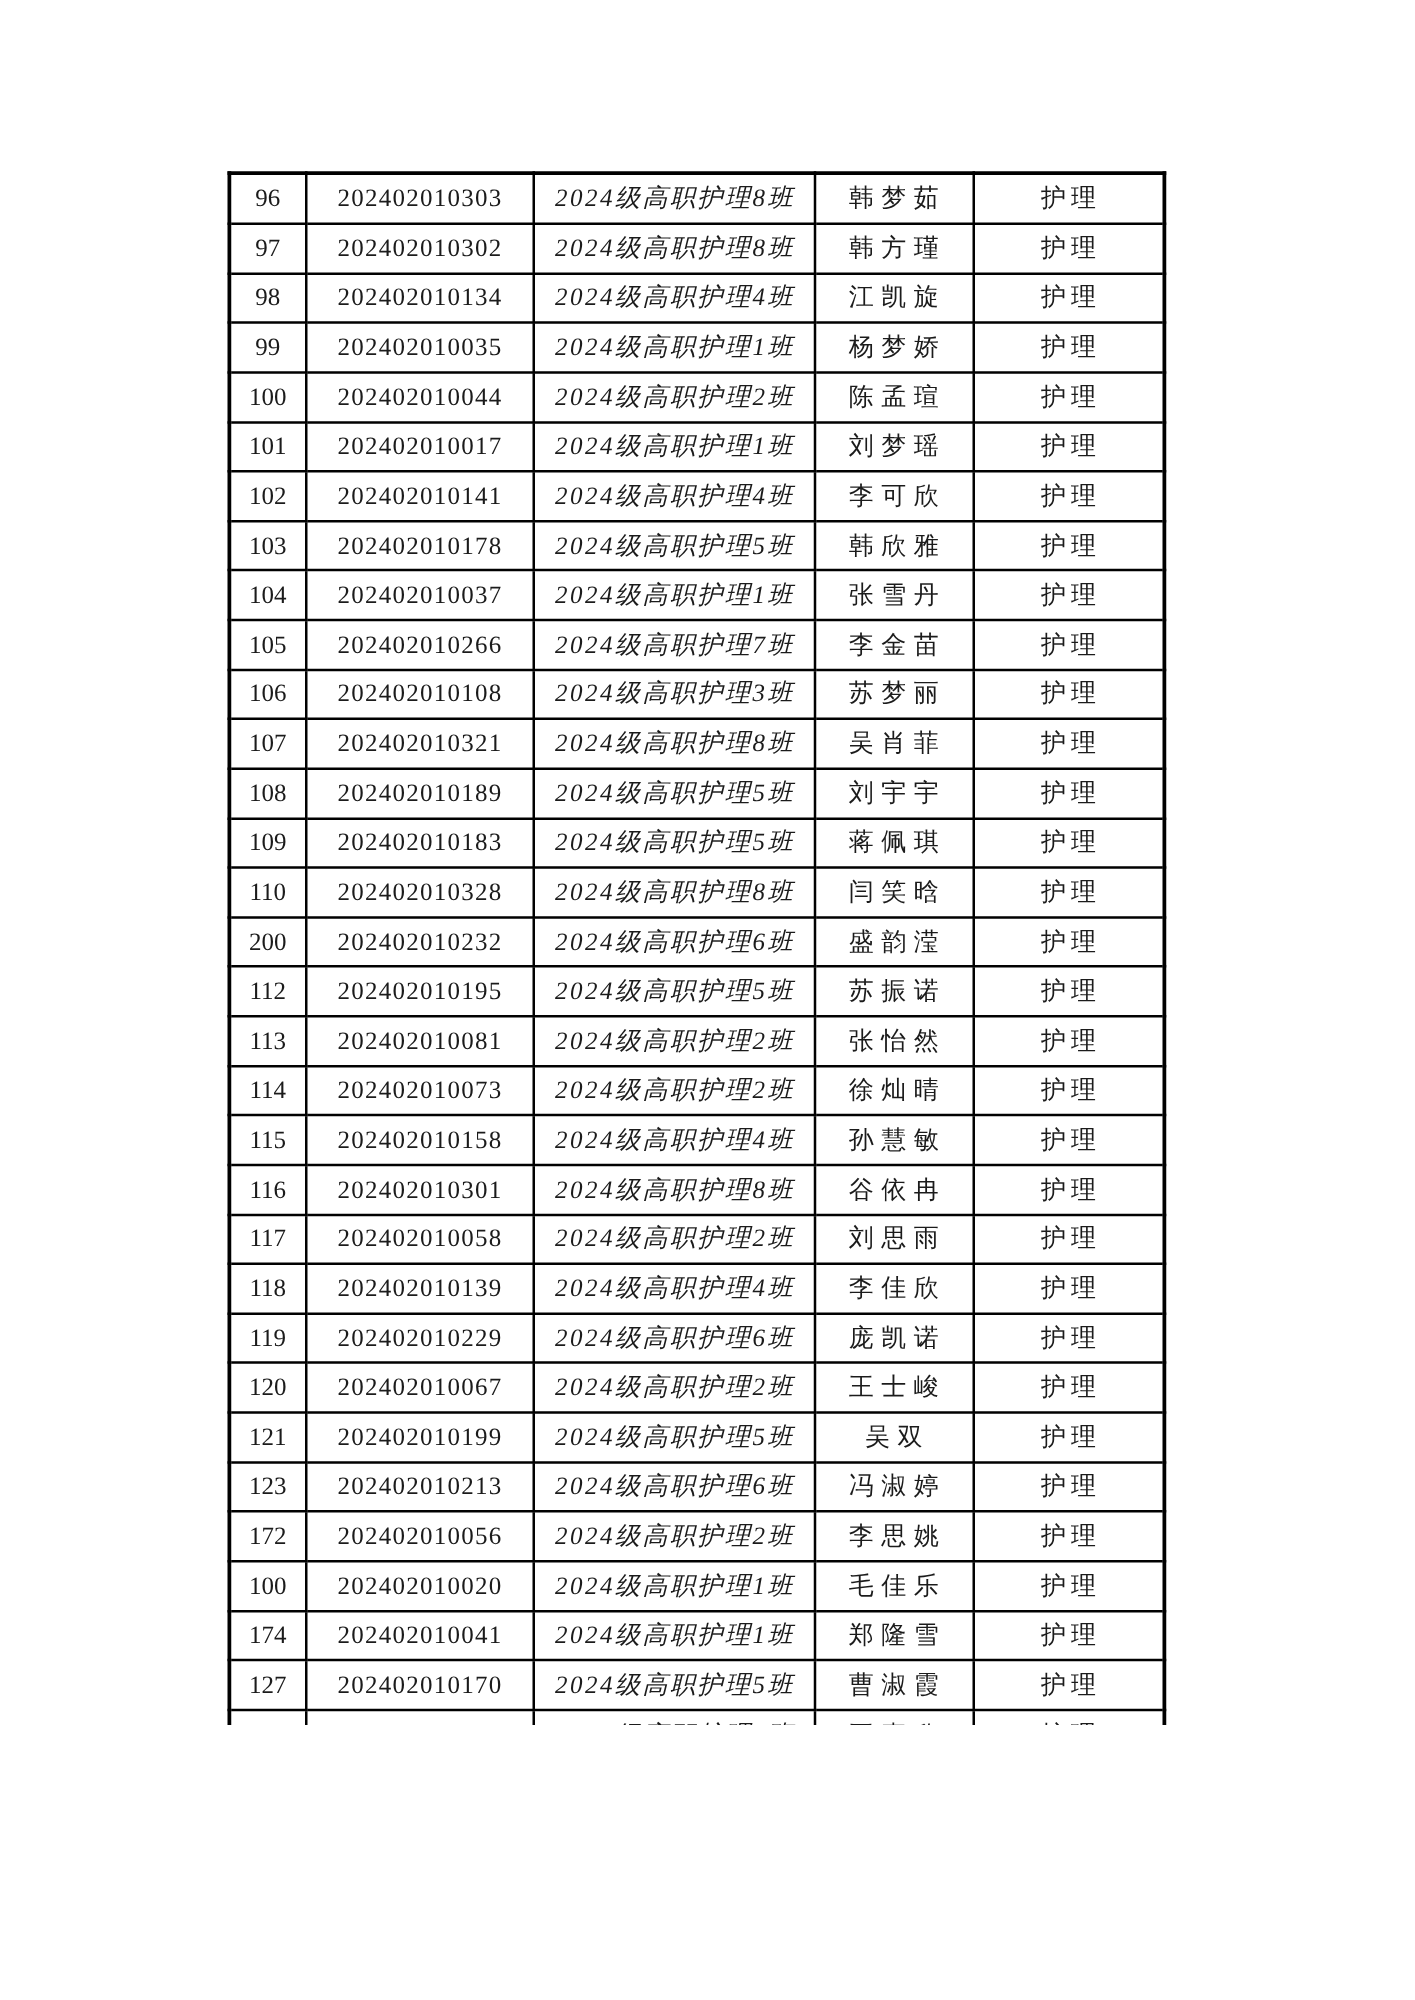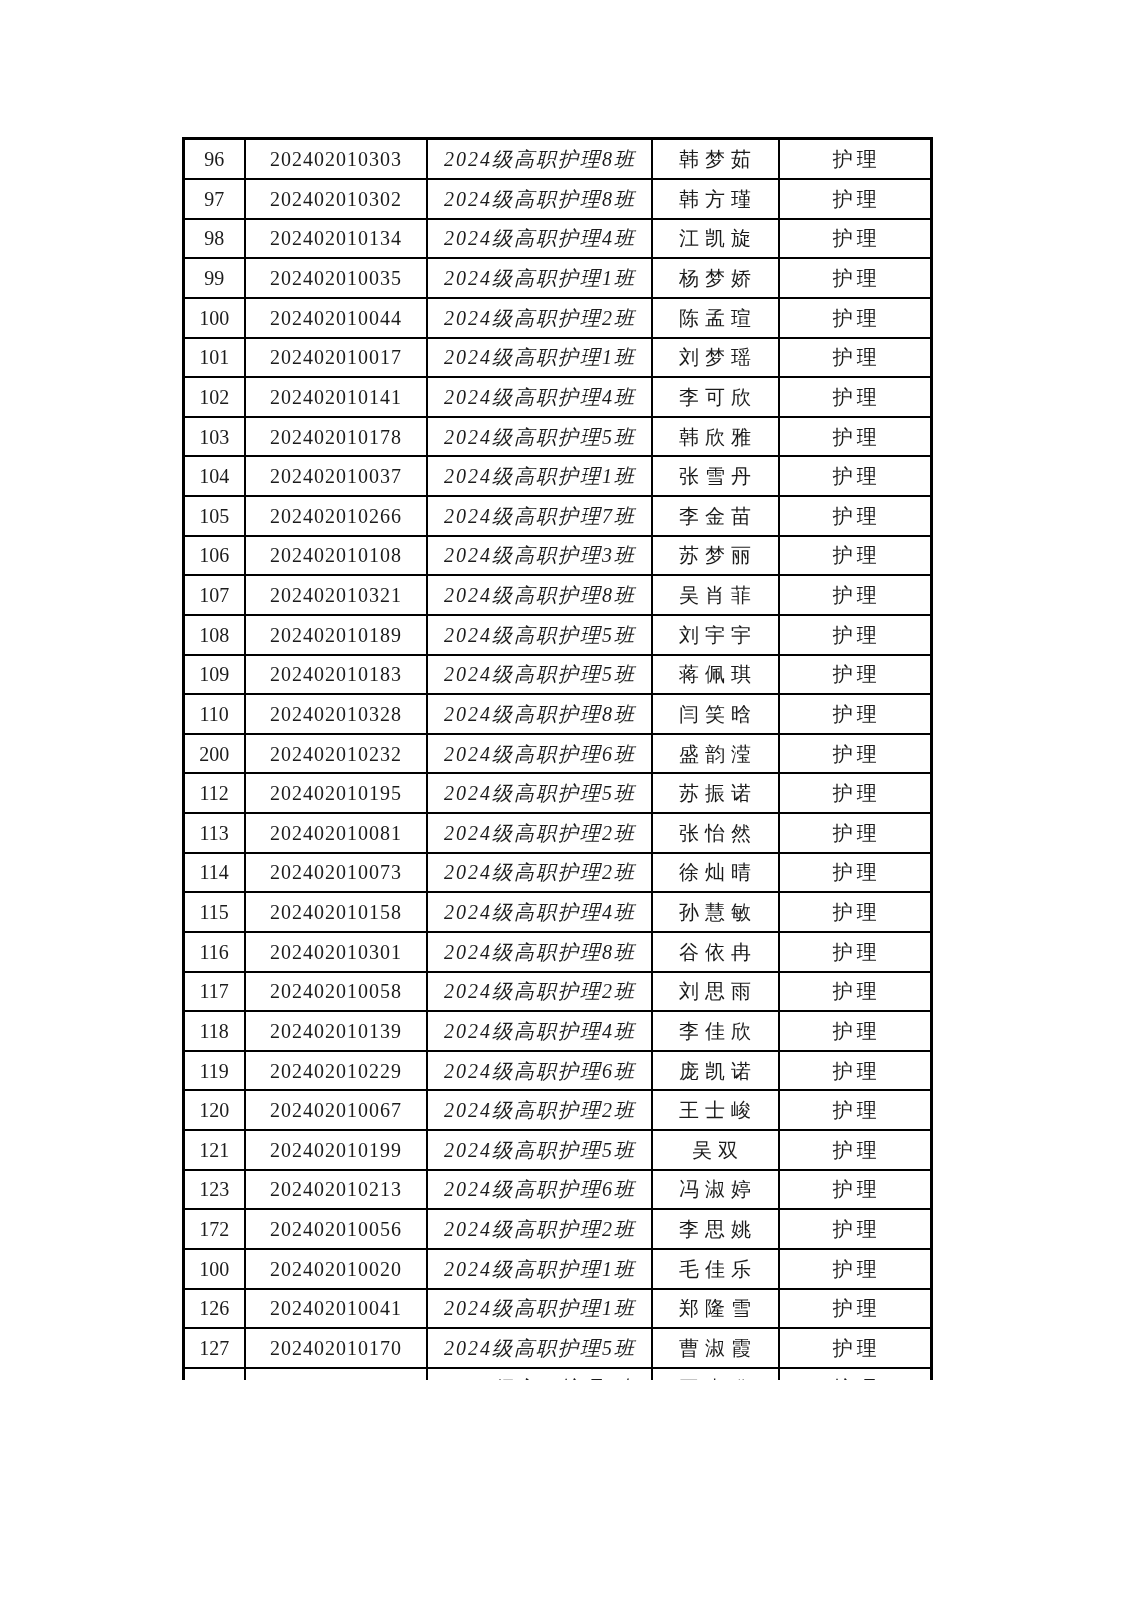--- a/index.html
+++ b/index.html
@@ -255,21 +255,21 @@
           <td class="c-major">护理</td>
         </tr>
         <tr>
           <td class="c-idx">100</td>
           <td class="c-sid">202402010020</td>
           <td class="c-cls">2024级高职护理1班</td>
           <td class="c-name">毛佳乐</td>
           <td class="c-major">护理</td>
         </tr>
         <tr>
-          <td class="c-idx">126</td>
+          <td class="c-idx">174</td>
           <td class="c-sid">202402010041</td>
           <td class="c-cls">2024级高职护理1班</td>
           <td class="c-name">郑隆雪</td>
           <td class="c-major">护理</td>
         </tr>
         <tr>
           <td class="c-idx">127</td>
           <td class="c-sid">202402010170</td>
           <td class="c-cls">2024级高职护理5班</td>
           <td class="c-name">曹淑霞</td>

